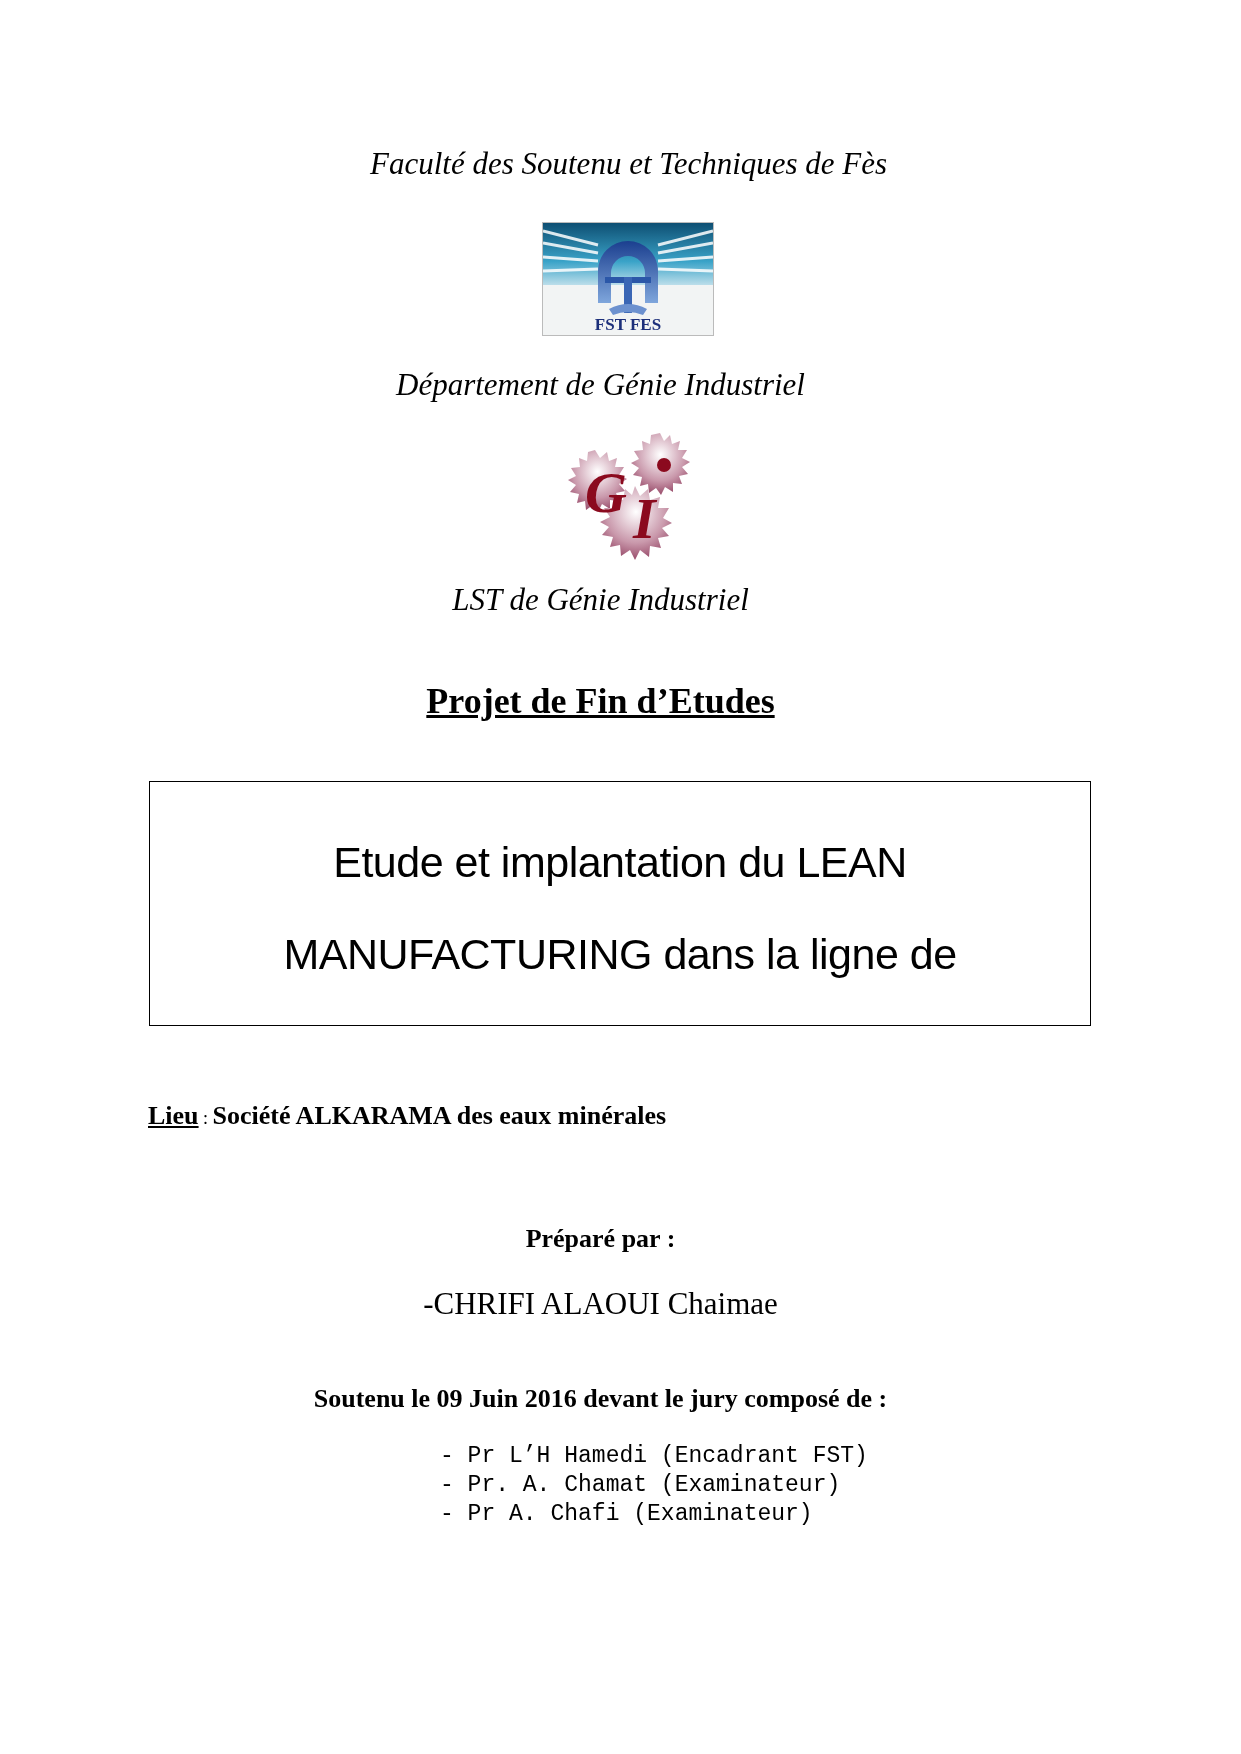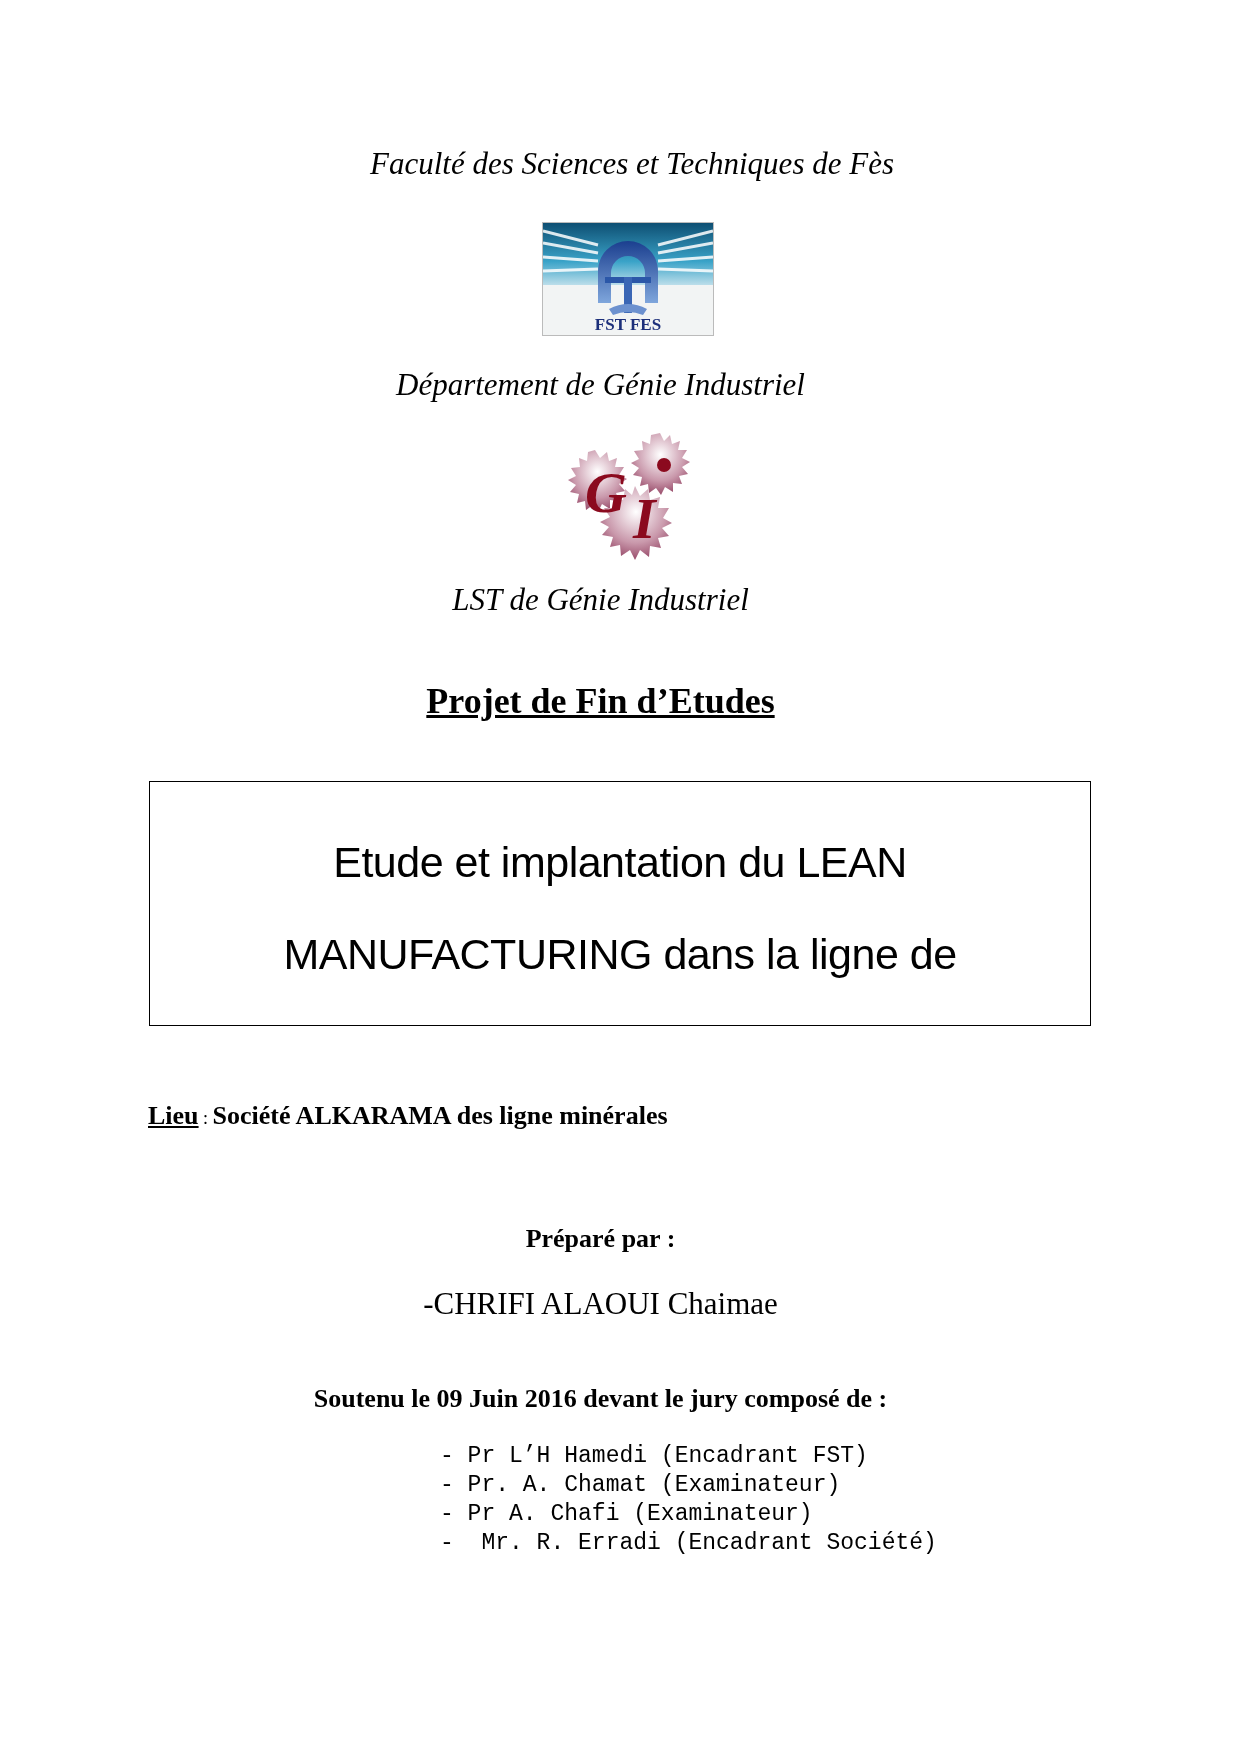--- a/index.html
+++ b/index.html
@@ -28,21 +28,21 @@
   .prep { top: 1224px; font-weight: bold; font-size: 26px; }
   .author { top: 1286px; font-size: 31px; }
   .soutenu { top: 1384px; font-weight: bold; font-size: 26px; }
   .jury { left: 440px; top: 1442px; font-size: 23px; line-height: 29px; font-family: Liberation Mono, monospace; }
   .jury div { white-space: pre; }
 </style>
 </head>
 <body>
 
 <div class="abs ital faculty">
-  <span style="position:absolute; left:250px;">Faculté des Sciences et Techniques de Fès</span>
+  <span style="position:absolute; left:250px;">Faculté des Soutenu et Techniques de Fès</span>
 </div>
 
 <div class="abs fst-logo">
   <svg width="170" height="112" viewBox="0 0 170 112">
     <defs>
       <linearGradient id="sky" x1="0" y1="0" x2="0" y2="1">
         <stop offset="0" stop-color="#0e4f73"></stop>
         <stop offset="0.55" stop-color="#3aa3c8"></stop>
         <stop offset="1" stop-color="#e8f2f6"></stop>
       </linearGradient>
@@ -95,27 +95,26 @@
 
 <div class="abs center pfe" style="left:-20px;">Projet de Fin d’Etudes</div>
 
 <div class="abs title-box">
   <div class="title-line tl1">Etude et implantation du LEAN</div>
   <div class="title-line tl2">MANUFACTURING dans la ligne de</div>
 </div>
 
 <div class="abs lieu">
   <div>
-    <span class="u">Lieu</span><span class="small-colon"> : </span><span>Société ALKARAMA des ligne minérales</span>
+    <span class="u">Lieu</span><span class="small-colon"> : </span><span>Société ALKARAMA des eaux minérales</span>
   </div>
 </div>
 
 <div class="abs center prep" style="left:-20px;">Préparé par :</div>
 <div class="abs center author" style="left:-20px;">-CHRIFI ALAOUI Chaimae</div>
 
 <div class="abs center soutenu" style="left:-20px;">Soutenu le 09 Juin 2016 devant le jury composé de :</div>
 
 <div class="abs jury">
   <div>- Pr L’H Hamedi (Encadrant FST)</div>
   <div>- Pr. A. Chamat (Examinateur)</div>
   <div>- Pr A. Chafi (Examinateur)</div>
-  <div>-  Mr. R. Erradi (Encadrant Société)</div>
 </div>
 
 </body></html>

